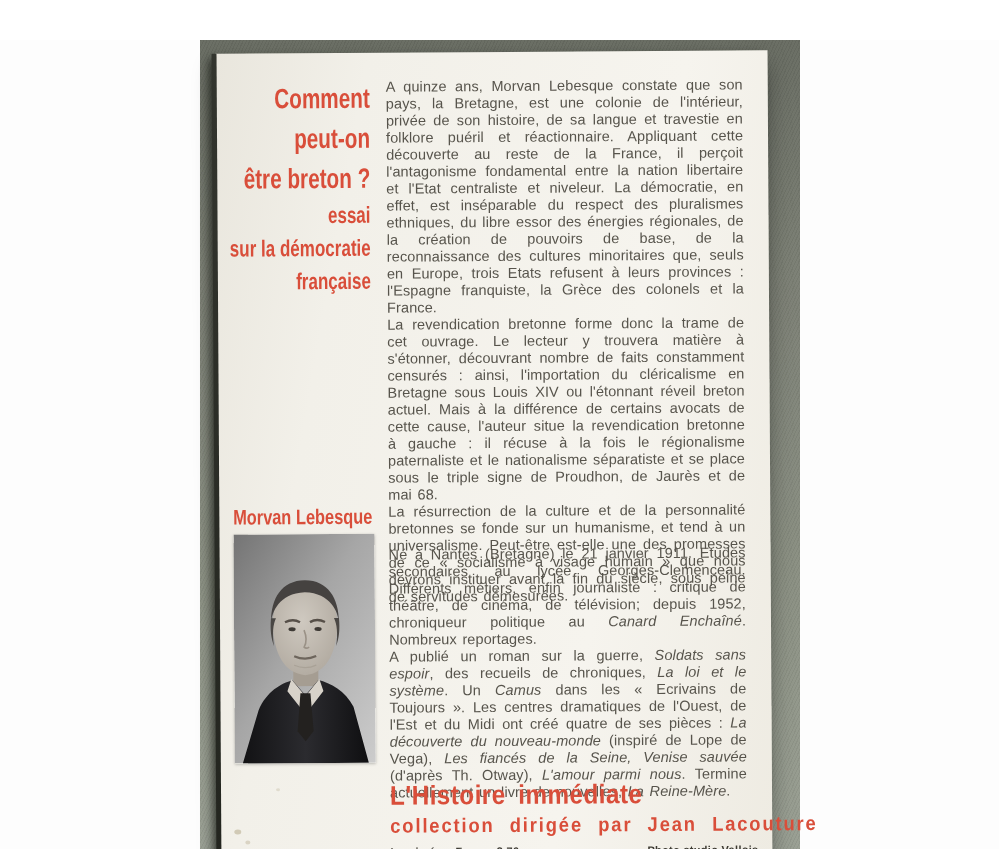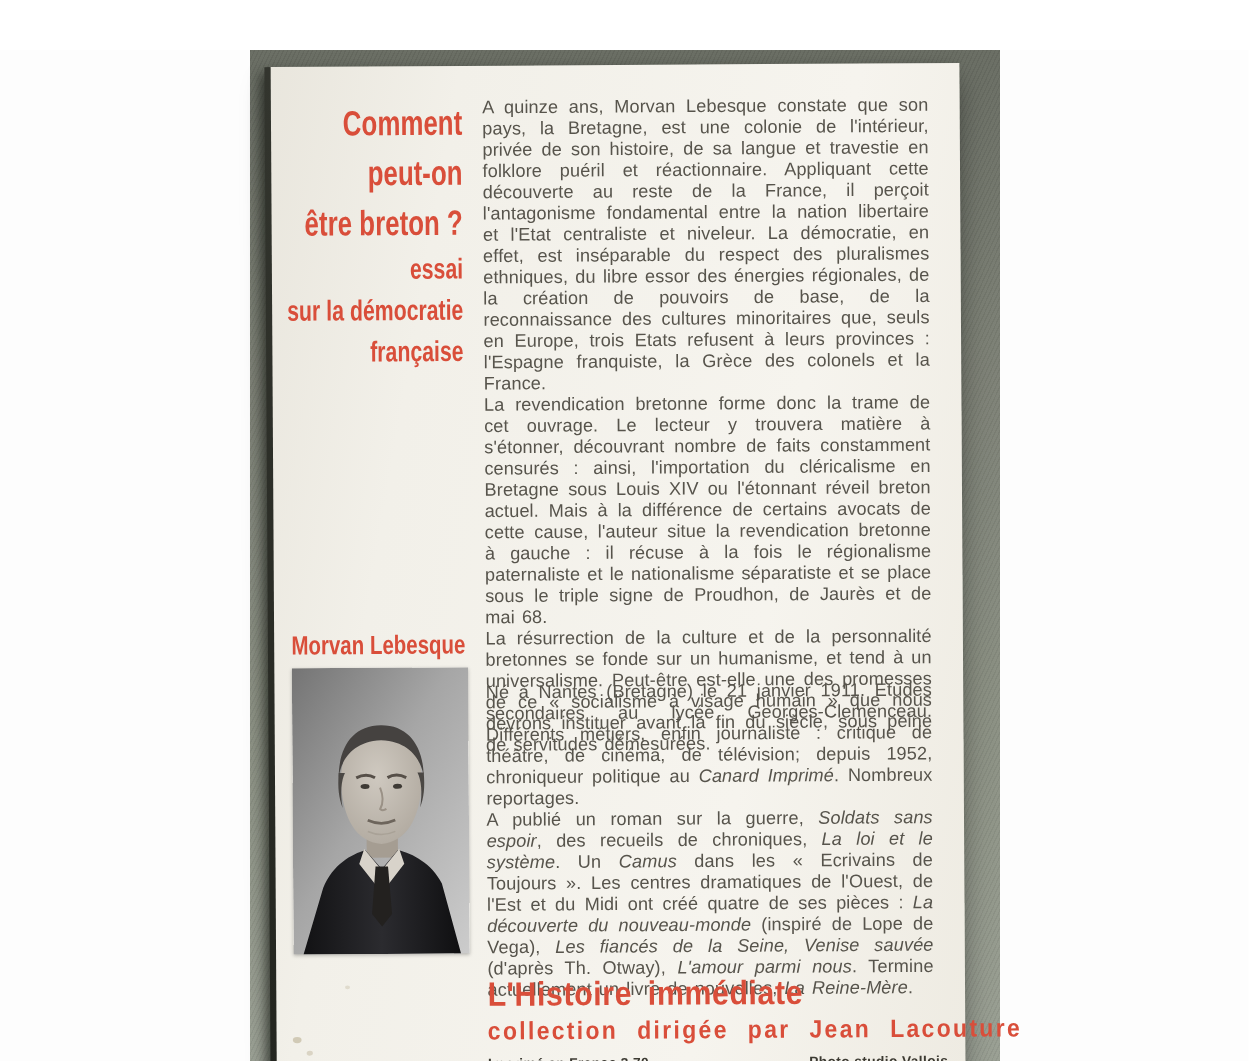--- a/index.html
+++ b/index.html
@@ -149,21 +149,21 @@
         <path d="M76,88 Q83,84 91,88" stroke="#564f48" stroke-width="2.4" fill="none"></path>
         <ellipse cx="58" cy="95" rx="3.6" ry="2" fill="#3e3a35"></ellipse>
         <ellipse cx="84" cy="95" rx="3.6" ry="2" fill="#3e3a35"></ellipse>
         <path d="M70,96 Q74,106 70,113 Q72,115 75,113" stroke="#9a9186" stroke-width="1.6" fill="none"></path>
         <path d="M60,122 Q71,127 82,122" stroke="#6d655c" stroke-width="2.2" fill="none"></path>
         <path d="M60,131 Q71,136 82,131" stroke="#a39b90" stroke-width="1.2" fill="none" opacity="0.7"></path>
       </svg>
     </div>
 
     <div class="bio">
-      <p><span>Né à Nantes (Bretagne) le 21 janvier 1911. Etudes secondaires au lycée Georges-Clemenceau. Différents métiers, enfin journaliste : critique de théâtre, de cinéma, de télévision; depuis 1952, chroniqueur politique au </span><i>Canard Imprimé</i><span>. Nombreux reportages.</span></p>
+      <p><span>Né à Nantes (Bretagne) le 21 janvier 1911. Etudes secondaires au lycée Georges-Clemenceau. Différents métiers, enfin journaliste : critique de théâtre, de cinéma, de télévision; depuis 1952, chroniqueur politique au </span><i>Canard Enchaîné</i><span>. Nombreux reportages.</span></p>
       <p><span>A publié un roman sur la guerre, </span><i>Soldats sans espoir</i><span>, des recueils de chroniques, </span><i>La loi et le système</i><span>. Un </span><i>Camus</i><span> dans les « Ecrivains de Toujours ». Les centres dramatiques de l'Ouest, de l'Est et du Midi ont créé quatre de ses pièces : </span><i>La découverte du nouveau-monde</i><span> (inspiré de Lope de Vega), </span><i>Les fiancés de la Seine, Venise sauvée</i><span> (d'après Th. Otway), </span><i>L'amour parmi nous</i><span>. Termine actuellement un livre de nouvelles, </span><i>La Reine-Mère</i><span>.</span></p>
     </div>
 
     <div class="collection-title">L'Histoire immédiate</div>
     <div class="collection-subtitle">collection dirigée par Jean Lacouture</div>
 
     <div class="imprint imprint-left">Imprimé en France 3.70</div>
     <div class="imprint imprint-right">Photo studio Vallois</div>
   </div>
 </div>

